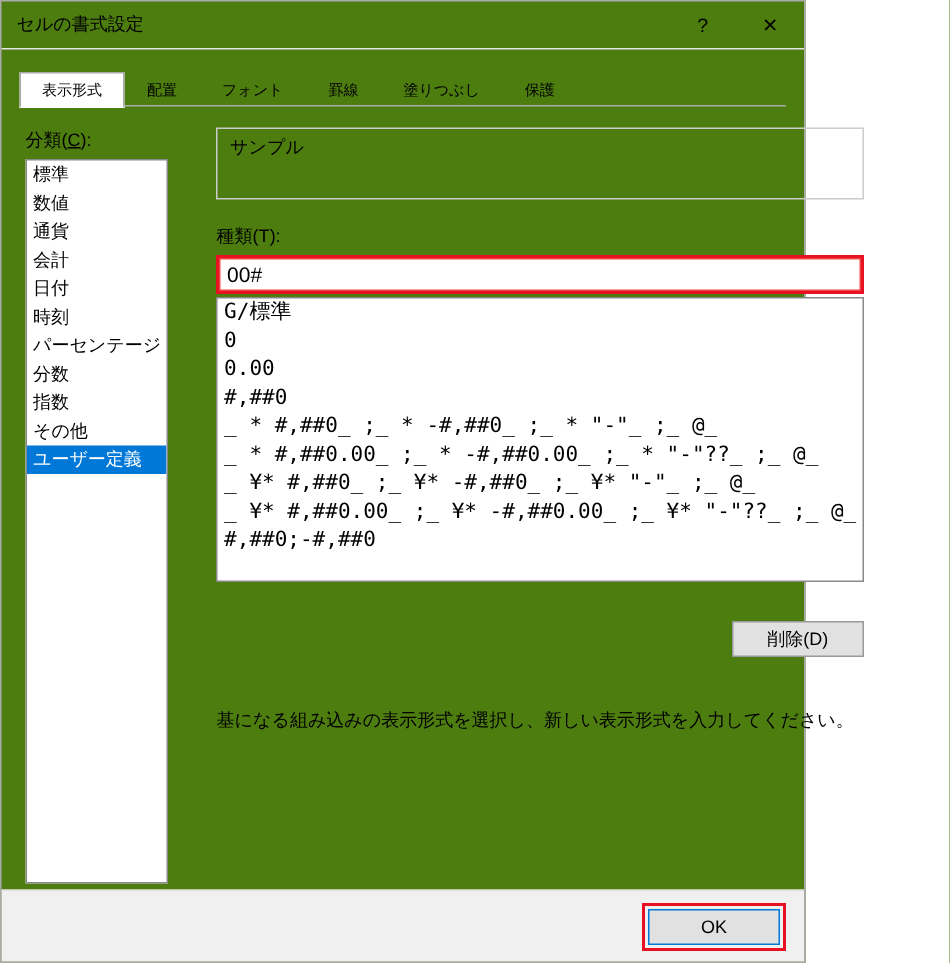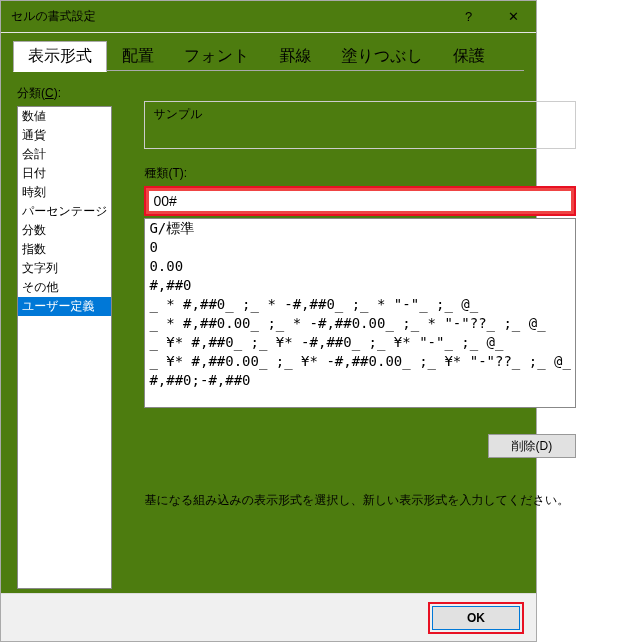--- a/index.html
+++ b/index.html
@@ -55,21 +55,21 @@
     left: 0; right: 0; bottom: 0;
     border-bottom: 1px solid #aaa;
     z-index: 0;
   }
   .tab {
     padding: 4px 14px;
     border: 1px solid transparent;
     border-bottom: none;
     position: relative;
     z-index: 1;
-    font-size: 16px;
+    font-size: 10px;
     cursor: default;
   }
   .tab.active {
     border-color: #aaa;
     background: #fff;
     border-bottom: 1px solid #fff;
     margin-bottom: -1px;
   }
   .pane {
     flex: 1;
@@ -95,31 +95,30 @@
   .listbox .item.selected {
     background: #0078d7;
     color: #fff;
   }
   .right-col { flex: 1; display: flex; flex-direction: column; }
   .sample-box {
     border: 1px solid #ccc;
     height: 48px;
     padding: 4px 8px;
     margin-bottom: 16px;
-    margin-top: 16px;
   }
   .type-label { margin-bottom: 4px; }
   .type-input-wrap {
     border: 2px solid #e81123;
     padding: 0;
     margin-bottom: 0;
   }
   .type-input {
     width: 100%;
-    border: 3px solid #ef4444;
+    border: 1px solid #ef4444;
     padding: 2px 4px;
     font-size: 14px;
     font-family: inherit;
     outline: none;
   }
   .fmt-list {
     border: 1px solid #888;
     height: 190px;
     overflow-y: scroll;
     background: #fff;
@@ -161,21 +160,20 @@
     gap: 8px;
     padding: 0 12px;
   }
   .ok-wrap {
     border: 2px solid #e81123;
     padding: 2px;
   }
   .btn.ok {
     border: 1px solid #0078d7;
     min-width: 88px;
-    font-weight: bold;
   }
   
   .listbox::-webkit-scrollbar, .fmt-list::-webkit-scrollbar { width: 17px; }
   .listbox::-webkit-scrollbar-track, .fmt-list::-webkit-scrollbar-track { background: #f0f0f0; }
   .listbox::-webkit-scrollbar-thumb, .fmt-list::-webkit-scrollbar-thumb { background: #c1c1c1; }
 </style>
 </head>
 <body>
 
 <div class="window">
@@ -194,29 +192,29 @@
       <div class="tab">塗りつぶし</div>
       <div class="tab">保護</div>
     </div>
 
     <div class="pane">
       <div class="left-col">
         <div class="label">
           <span>分類(</span><span class="accel">C</span><span>):</span>
         </div>
         <div class="listbox">
+          <div class="item">標準</div>
           <div class="item">数値</div>
           <div class="item">通貨</div>
           <div class="item">会計</div>
           <div class="item">日付</div>
           <div class="item">時刻</div>
           <div class="item">パーセンテージ</div>
           <div class="item">分数</div>
           <div class="item">指数</div>
-          <div class="item">文字列</div>
           <div class="item">その他</div>
           <div class="item selected">ユーザー定義</div>
         </div>
       </div>
 
       <div class="right-col">
         <div class="sample-box">
           <div>サンプル</div>
           <div></div>
         </div>

